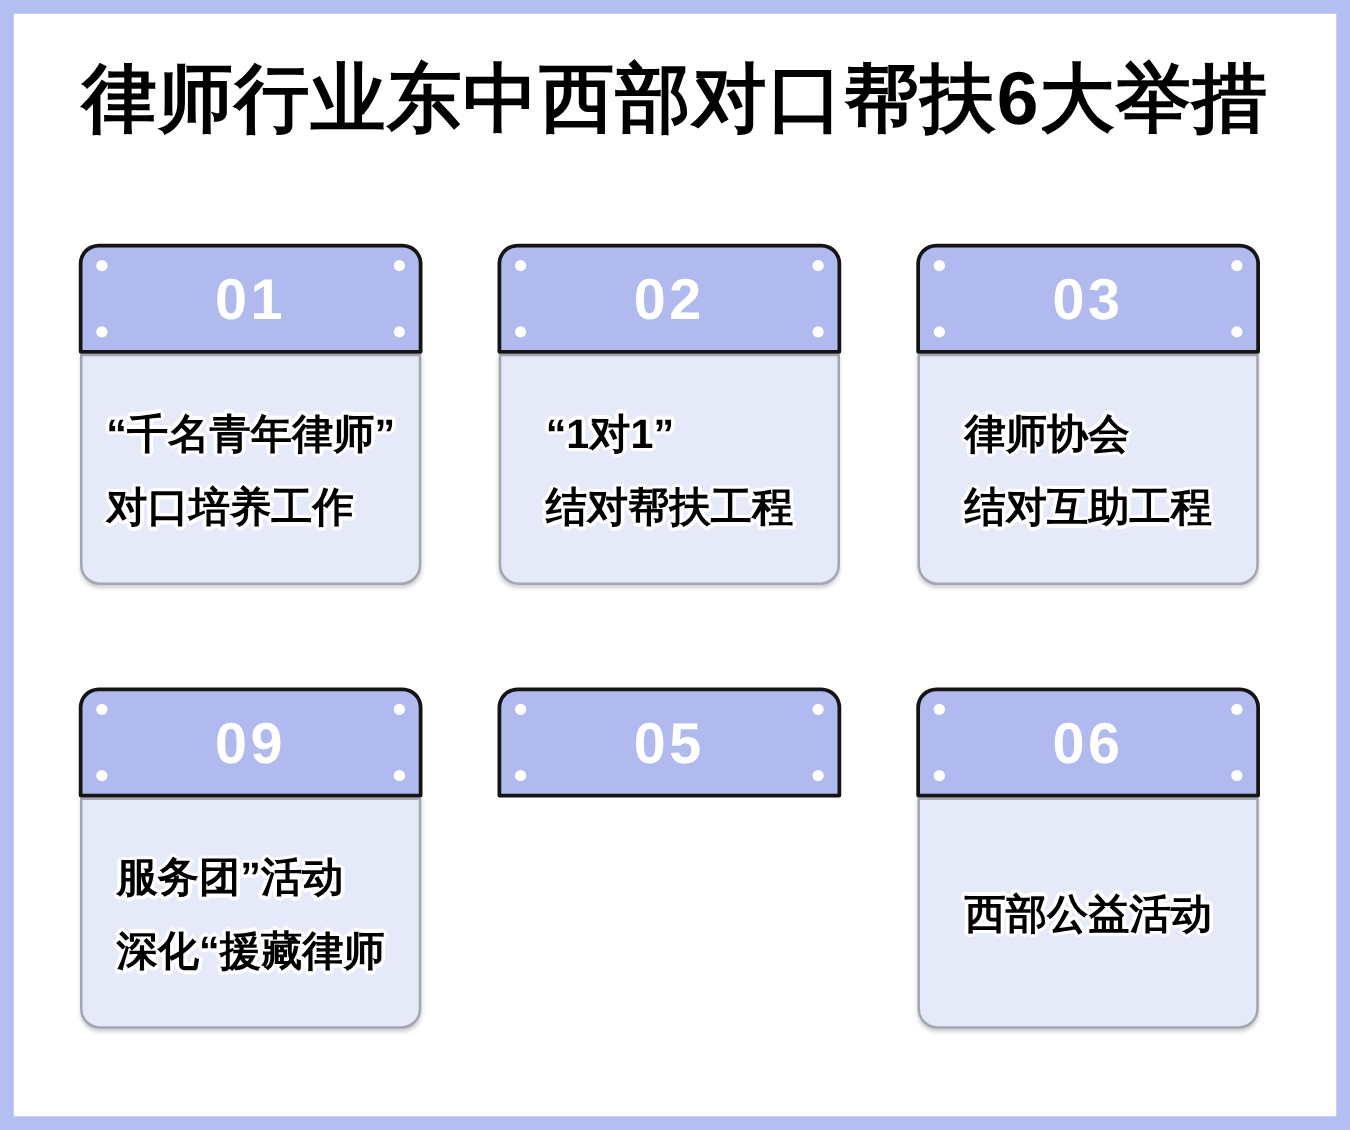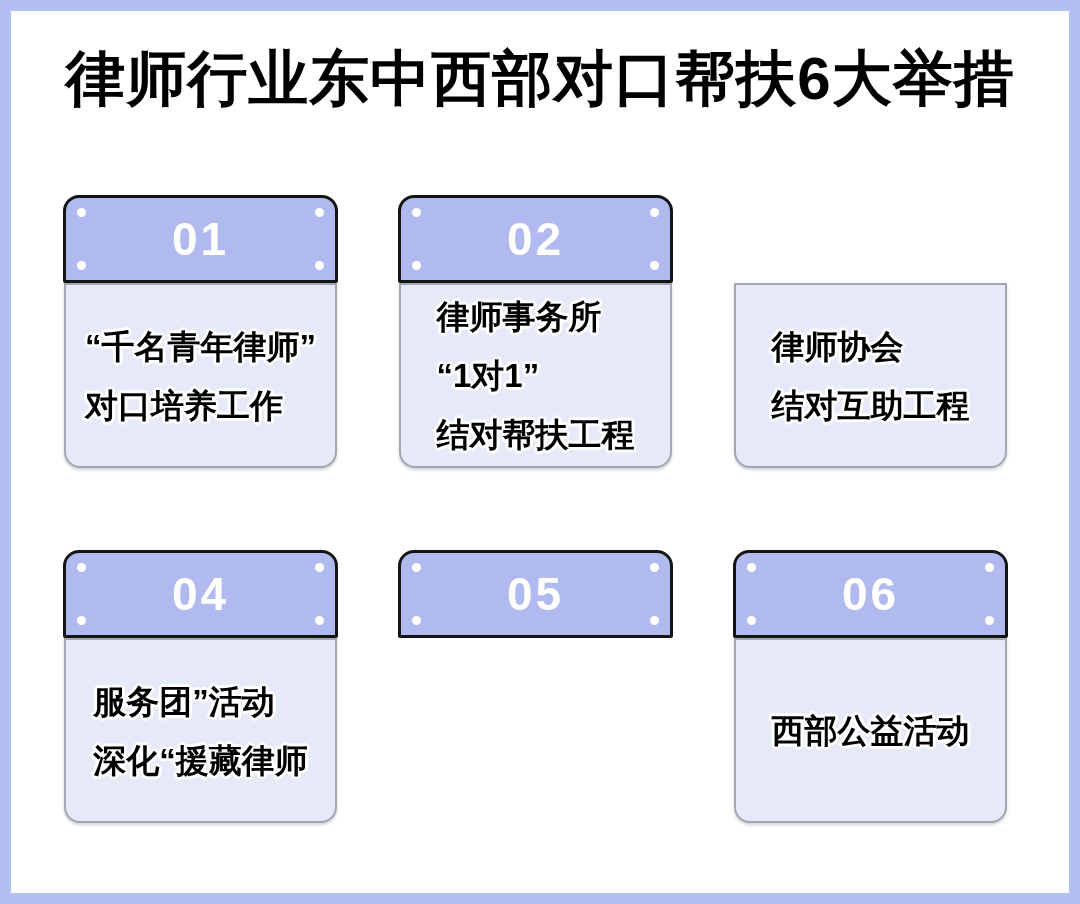--- a/index.html
+++ b/index.html
@@ -130,56 +130,62 @@
       <span class="dot tr"></span>
       <span class="dot bl"></span>
       <span class="dot br"></span>
       <span class="card-number">01</span>
     </div>
   </div>
 
   <div class="card">
     <div class="card-body">
       <div class="card-text">
-            <div class="card-line">律师事务所</div>
             <div class="card-line">“1对1”</div>
             <div class="card-line">结对帮扶工程</div>
           </div>
     </div>
     <div class="card-header">
       <span class="dot tl"></span>
       <span class="dot tr"></span>
       <span class="dot bl"></span>
       <span class="dot br"></span>
       <span class="card-number">02</span>
     </div>
   </div>
 
   <div class="card">
     <div class="card-body">
       <div class="card-text">
             <div class="card-line">律师协会</div>
             <div class="card-line">结对互助工程</div>
           </div>
     </div>
+    <div class="card-header">
+      <span class="dot tl"></span>
+      <span class="dot tr"></span>
+      <span class="dot bl"></span>
+      <span class="dot br"></span>
+      <span class="card-number">03</span>
+    </div>
   </div>
 
   <div class="card">
     <div class="card-body">
       <div class="card-text">
             <div class="card-line">服务团”活动</div>
             <div class="card-line">深化“援藏律师</div>
           </div>
     </div>
     <div class="card-header">
       <span class="dot tl"></span>
       <span class="dot tr"></span>
       <span class="dot bl"></span>
       <span class="dot br"></span>
-      <span class="card-number">04</span>
+      <span class="card-number">09</span>
     </div>
   </div>
 
   <div class="card">
     <div class="card-header">
       <span class="dot tl"></span>
       <span class="dot tr"></span>
       <span class="dot bl"></span>
       <span class="dot br"></span>
       <span class="card-number">05</span>

